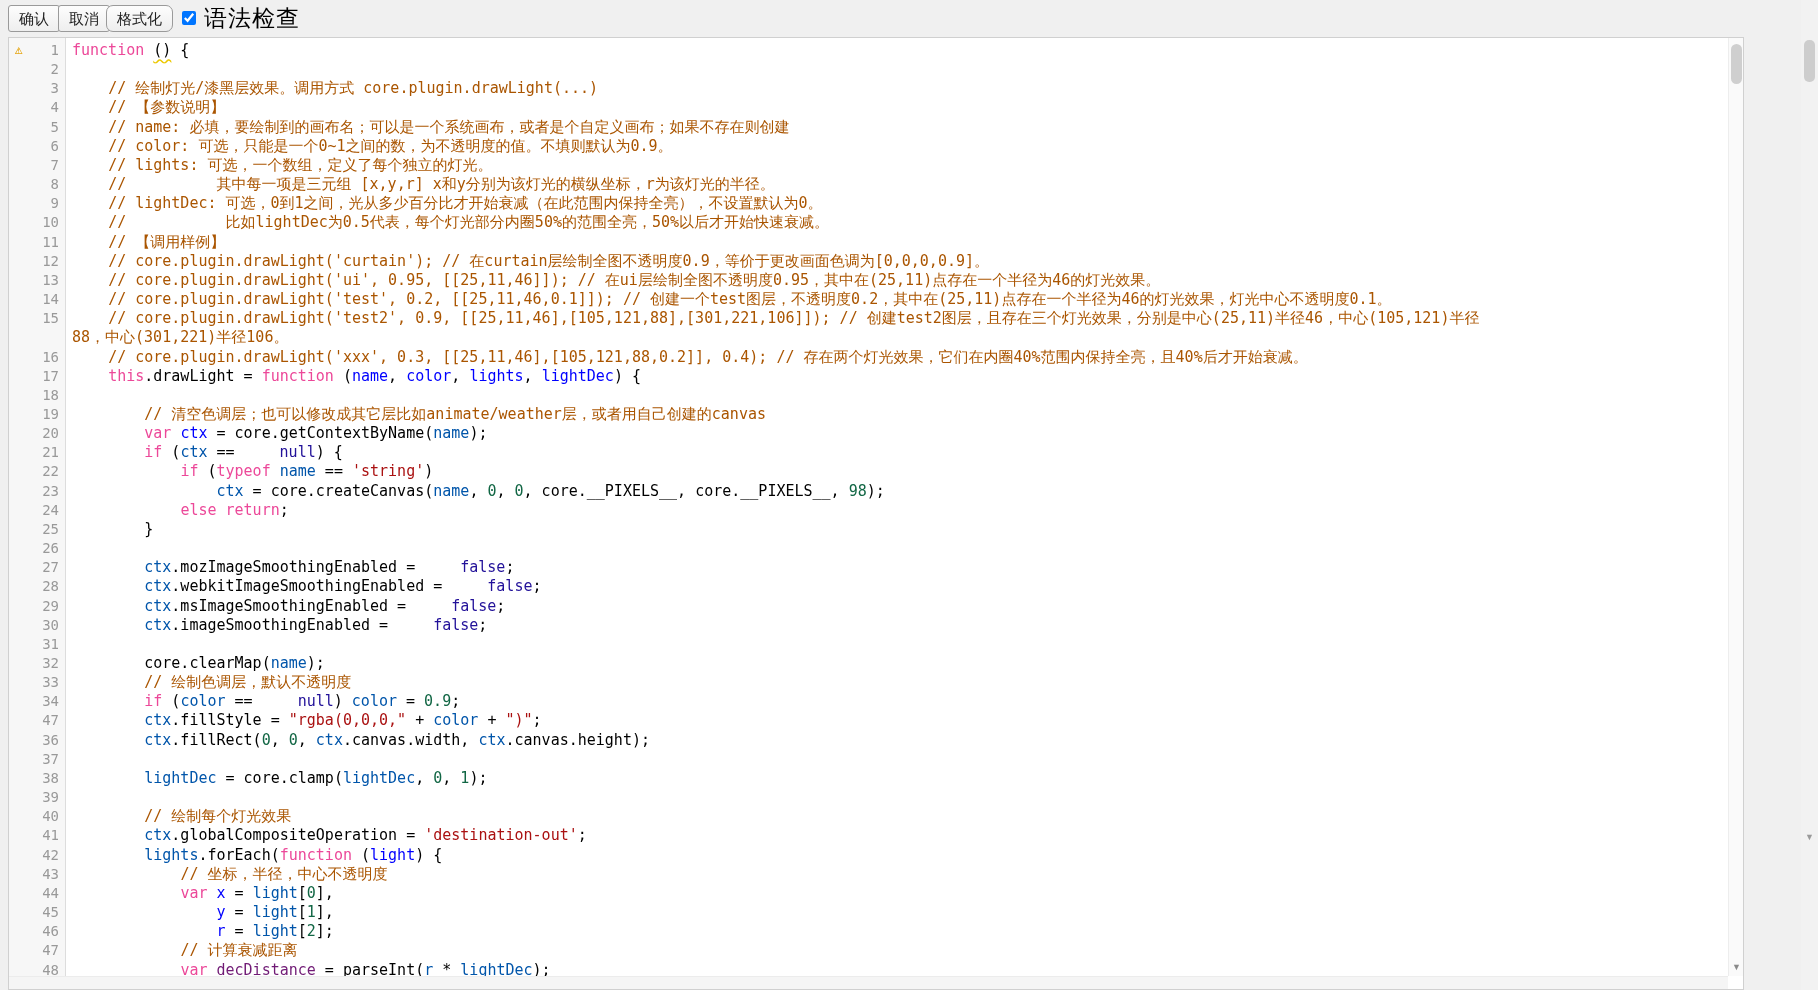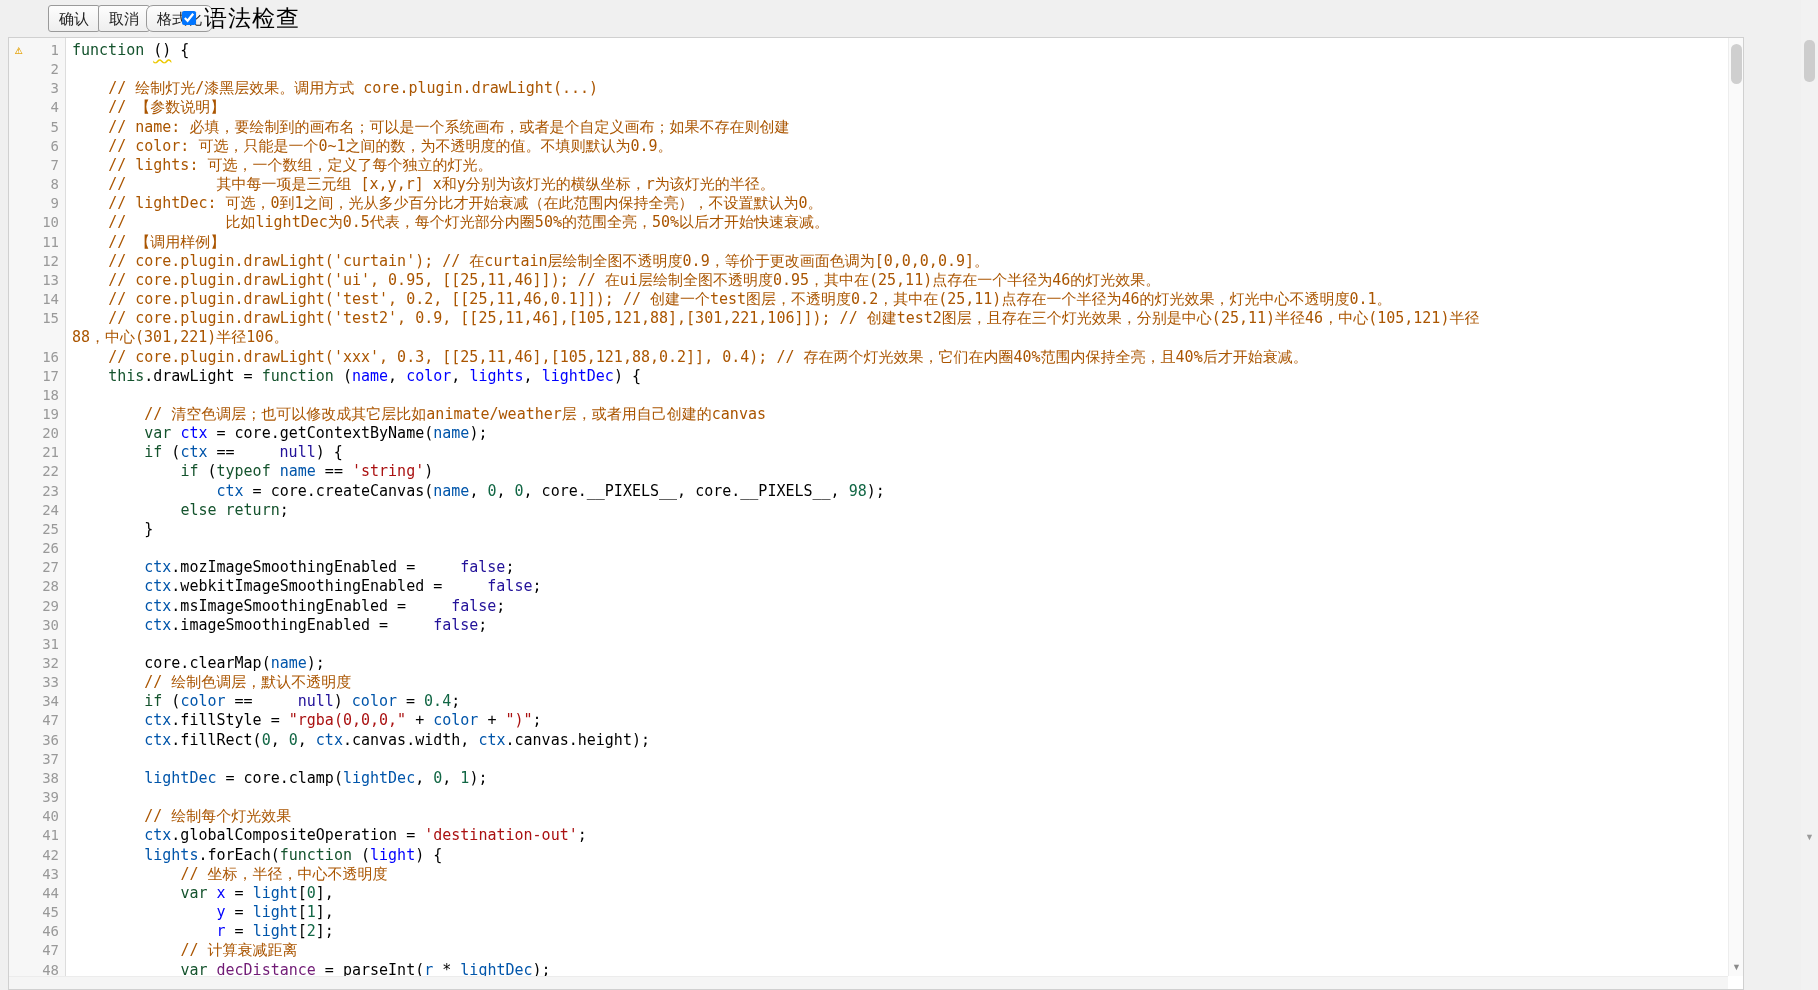--- a/index.html
+++ b/index.html
@@ -4,21 +4,21 @@
 <style>
   * { margin:0; padding:0; box-sizing:border-box; }
   html,body { width:1818px; height:990px; overflow:hidden; background:#f0f0f0;
               font-family:"Liberation Sans", sans-serif; }
 
   
   .toolbar { position:absolute; left:0; top:0; width:1818px; height:37px; background:#f0f0f0; }
   .tb-btn { position:absolute; top:5px; height:27px; padding:0 10px; font-size:15px;
             font-family:"Liberation Sans", sans-serif; color:#222;
             background:linear-gradient(#fdfdfd,#eeeeee); border:1px solid #9a9a9a;
-            border-radius:3px; line-height:25px; text-align:center; cursor:pointer;margin-left:40px; }
+            border-radius:3px; line-height:25px; text-align:center; cursor:pointer; }
   .tb-btn.b1 { left:8px;   min-width:42px; }
   .tb-btn.b2 { left:58px;  min-width:42px; }
   .tb-btn.b3 { left:106px; min-width:62px;border-radius:7px; }
   .tb-check { position:absolute; left:182px; top:11px; width:14px; height:14px; }
   .tb-label { position:absolute; left:204px; top:3px; font-size:23px; font-weight:normal;
               color:#000; letter-spacing:1px; }
 
   
   .editor { position:absolute; left:8px; top:37px; width:1736px; height:953px;
             background:#ffffff; border:1px solid #d0d0d0; overflow:hidden; }
@@ -29,21 +29,21 @@
               font-family:"DejaVu Sans Mono", monospace; font-size:15px; }
   .ln { flex:none; width:57px; text-align:right; padding-right:7px; color:#999;
         font-size:14px; position:relative; }
   .lc { flex:none; max-width:1420px; padding-left:6px; white-space:pre-wrap;
         word-break:break-all; color:#000; }
   .gutter-warn { position:absolute; left:2px; top:1px; width:16px; height:16px;
                  font-size:13px; line-height:16px; text-align:center; color:#b8860b; }
   .gutter-warn::before { content:"\26A0\FE0E"; color:#e6a817; text-shadow:0 0 0 #e6a817; }
 
   
-  .tk-k { color:#14532d; }        
+  .tk-k { color:#ec4899; }        
   .tk-c { color:#a50; }        
   .tk-d { color:#00f; }        
   .tk-v { color:#05a; }        
   .tk-n { color:#164; }        
   .tk-s { color:#a11; }        
   .tk-a { color:#219;margin-left:36px; }        
   .tk-p { color:#000; }
   .tk-w { color:#000; text-decoration:underline wavy #ecc800; text-underline-offset:3px; }
   .tk-dl { color:#701a75; border-bottom:1px dashed #d8b341; }
 
@@ -205,21 +205,21 @@
       <div class="line-row">
         <div class="ln">32</div>
         <div class="lc"><span class="tk-p">        core.clearMap(</span><span class="tk-v">name</span><span class="tk-p">);</span></div>
       </div>
       <div class="line-row">
         <div class="ln">33</div>
         <div class="lc"><span class="tk-c">        // 绘制色调层，默认不透明度</span></div>
       </div>
       <div class="line-row">
         <div class="ln">34</div>
-        <div class="lc"><span class="tk-p">        </span><span class="tk-k">if</span><span class="tk-p"> (</span><span class="tk-v">color</span><span class="tk-p"> == </span><span class="tk-a">null</span><span class="tk-p">) </span><span class="tk-v">color</span><span class="tk-p"> = </span><span class="tk-n">0.4</span><span class="tk-p">;</span></div>
+        <div class="lc"><span class="tk-p">        </span><span class="tk-k">if</span><span class="tk-p"> (</span><span class="tk-v">color</span><span class="tk-p"> == </span><span class="tk-a">null</span><span class="tk-p">) </span><span class="tk-v">color</span><span class="tk-p"> = </span><span class="tk-n">0.9</span><span class="tk-p">;</span></div>
       </div>
       <div class="line-row">
         <div class="ln">47</div>
         <div class="lc"><span class="tk-p">        </span><span class="tk-v">ctx</span><span class="tk-p">.fillStyle = </span><span class="tk-s">"rgba(0,0,0,"</span><span class="tk-p"> + </span><span class="tk-v">color</span><span class="tk-p"> + </span><span class="tk-s">")"</span><span class="tk-p">;</span></div>
       </div>
       <div class="line-row">
         <div class="ln">36</div>
         <div class="lc"><span class="tk-p">        </span><span class="tk-v">ctx</span><span class="tk-p">.fillRect(</span><span class="tk-n">0</span><span class="tk-p">, </span><span class="tk-n">0</span><span class="tk-p">, </span><span class="tk-v">ctx</span><span class="tk-p">.canvas.width, </span><span class="tk-v">ctx</span><span class="tk-p">.canvas.height);</span></div>
       </div>
       <div class="line-row">

